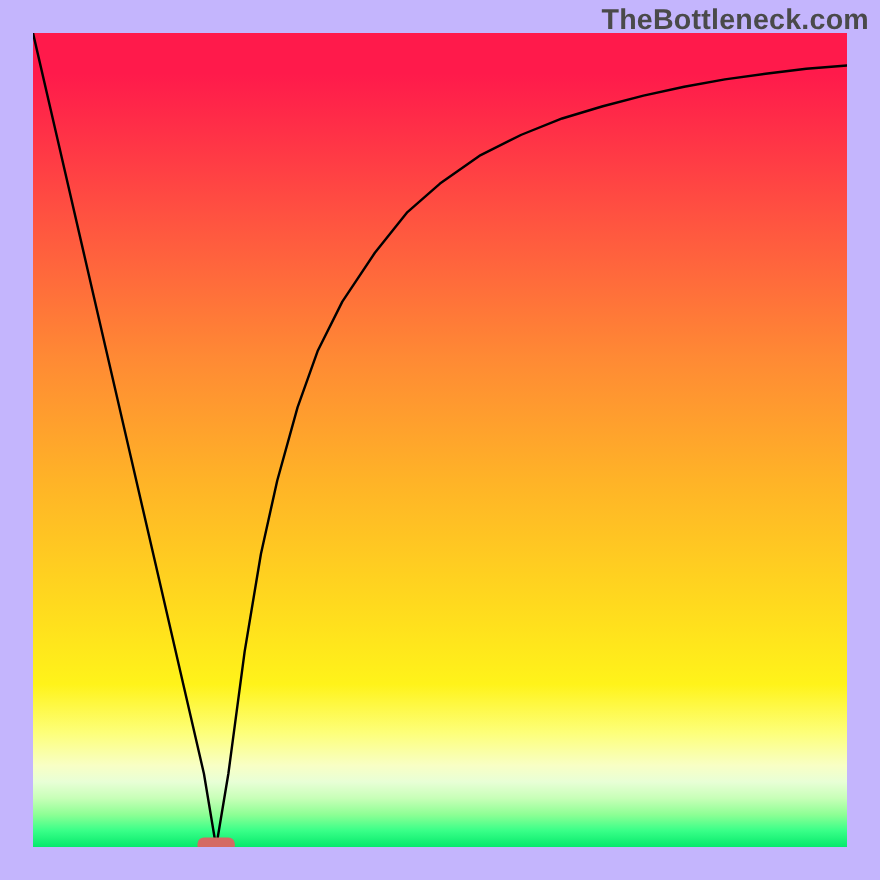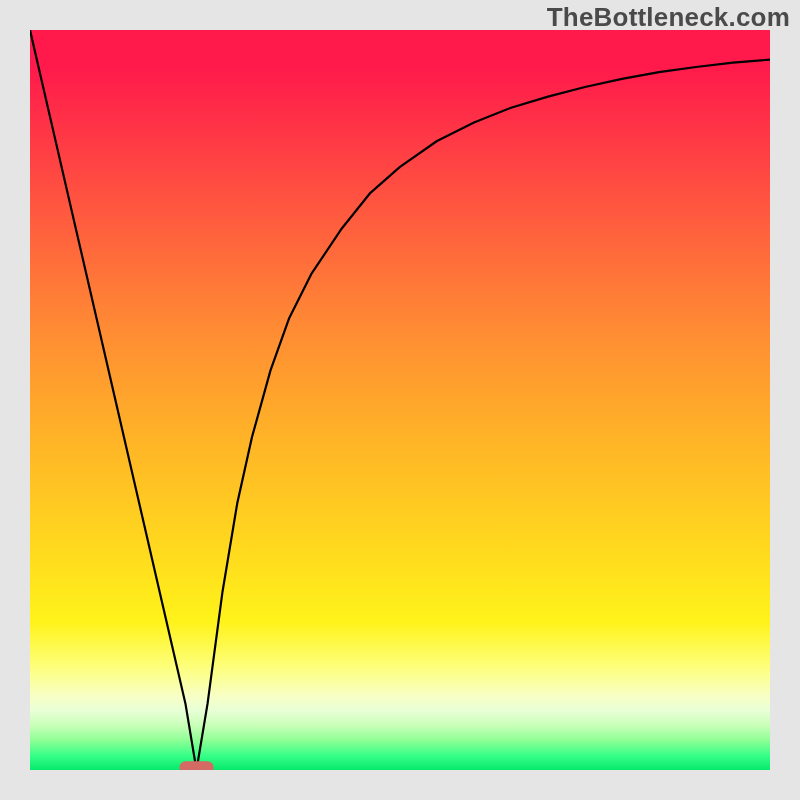--- a/index.html
+++ b/index.html
@@ -8,21 +8,21 @@
     width: 800px;
     height: 800px;
     background: #000;
     overflow: hidden;
     font-family: Arial, Helvetica, sans-serif;
   }
   .frame {
     position: relative;
     width: 800px;
     height: 800px;
-    background: #e5e5e5;
+    background: #c4b5fd;
   }
   .watermark {
     position: absolute;
     top: 2px;
     right: 10px;
     color: #4a4a4a;
     font-size: 26px;
     font-weight: 600;
     letter-spacing: 0.2px;
     z-index: 20;

